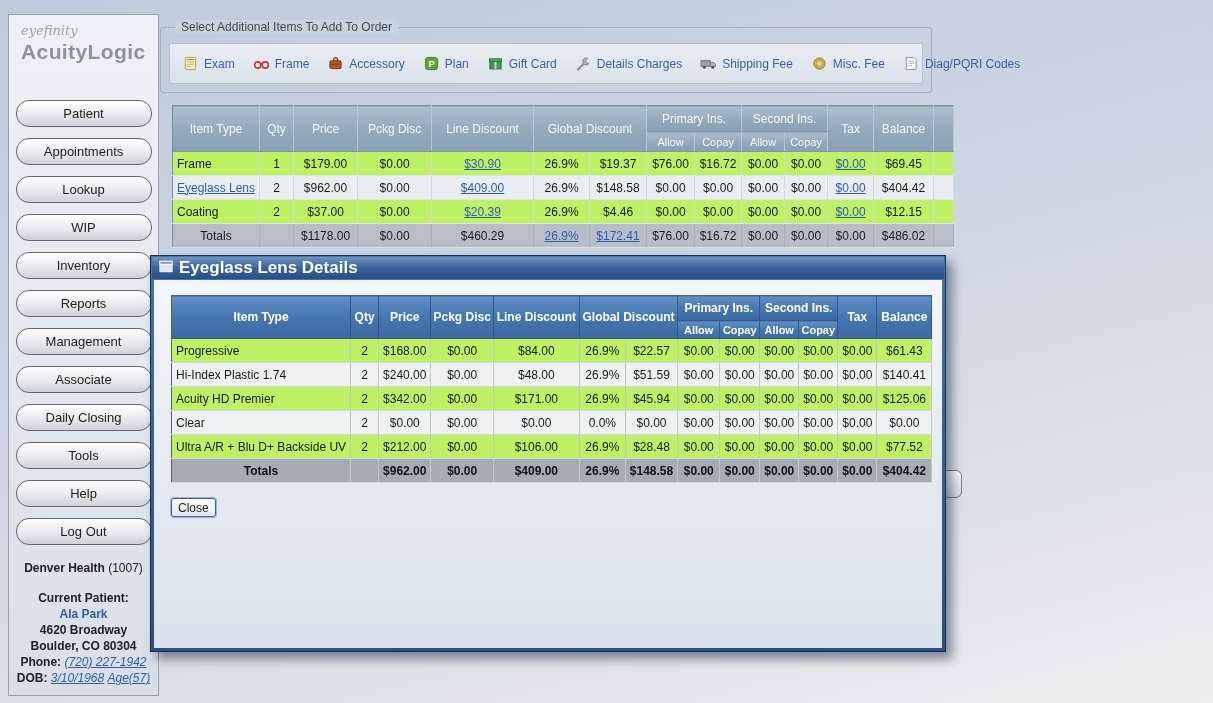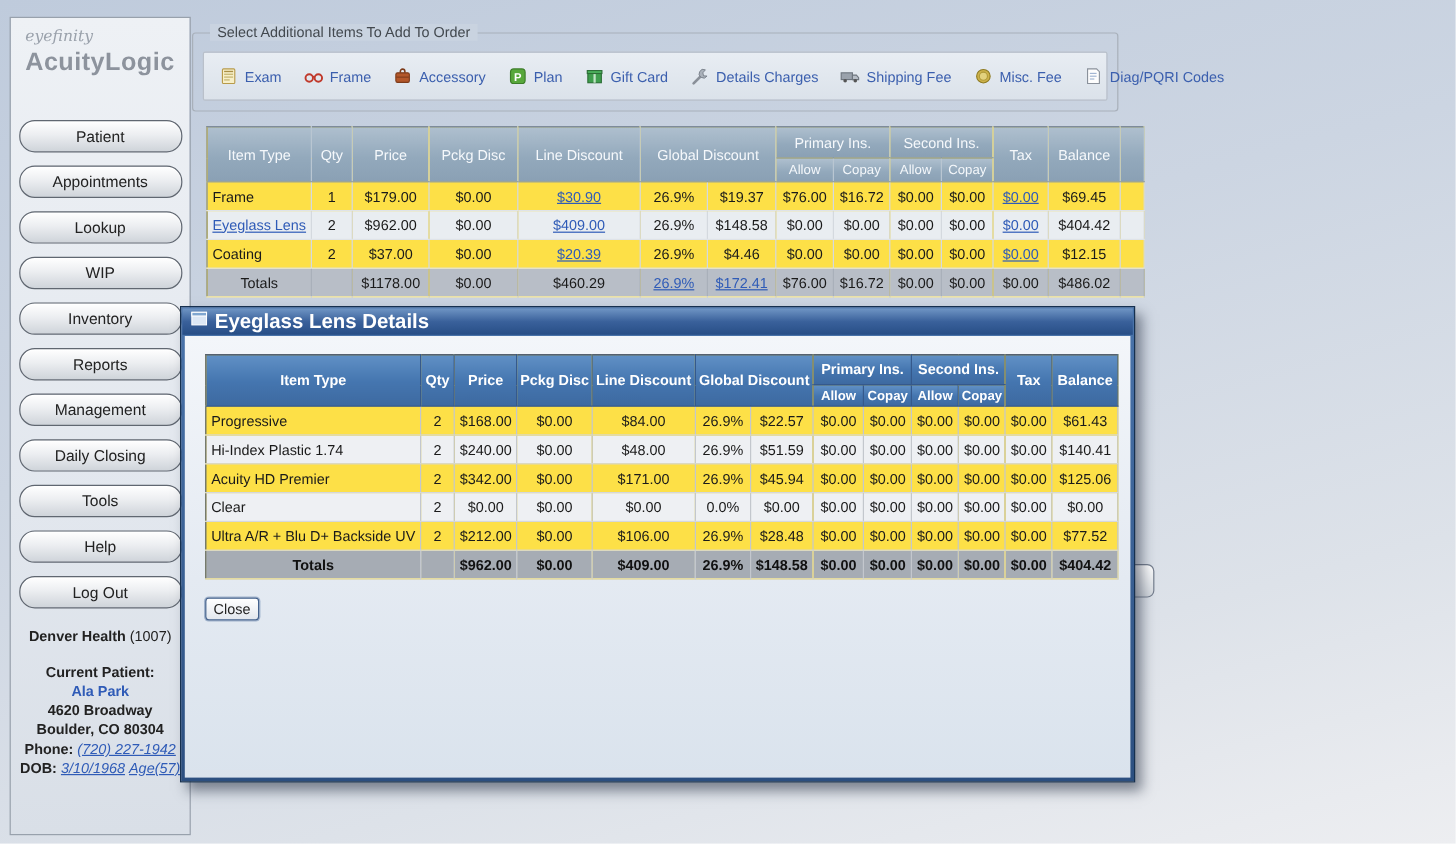--- a/index.html
+++ b/index.html
@@ -48,21 +48,21 @@
   .add-items-inner {
     position:absolute; left:8px; top:15px; right:8px; bottom:8px;
     border:1px solid #b9c0ca; border-radius:2px;
     background:linear-gradient(180deg,#e8edf3,#dbe2ea);
     display:flex; align-items:center; padding:0 12px; gap:18px;
   }
   .tool { display:flex; align-items:center; gap:5px; font-size:12px; color:#3b5fae; cursor:pointer; white-space:nowrap; }
   .ticon { display:inline-flex; width:17px; height:16px; align-items:center; justify-content:center; }
 
   
-  table.grid { border-collapse:collapse; table-layout:fixed; background:#fde047; }
+  table.grid { border-collapse:collapse; table-layout:fixed; background:#bef264; }
   table.grid td { height:24px; padding:0 4px; font-size:12px; color:#1a1a1a; white-space:nowrap; overflow:hidden; }
   table.grid th { white-space:nowrap; overflow:hidden; }
   .al-l { text-align:left; } .al-c { text-align:center; }
   tr.totals-row td.al-l { text-align:center; }
 
   .order-table { position:absolute; left:172px; top:105px; border:1px solid #7e8b9b; }
   .order-table th {
     background:linear-gradient(180deg,#aebfce 0%,#93a9bc 55%,#8aa0b4 100%);
     color:#f5f8fb; font-weight:normal; font-size:12px;
     border-right:1px solid #b9c6d2; border-bottom:1px solid #8497a9; padding:0 2px;
@@ -128,20 +128,21 @@
       <div class="logo-product">AcuityLogic</div>
     </div>
     <nav class="nav">
       <button class="nav-btn">Patient</button>
       <button class="nav-btn">Appointments</button>
       <button class="nav-btn">Lookup</button>
       <button class="nav-btn">WIP</button>
       <button class="nav-btn">Inventory</button>
       <button class="nav-btn">Reports</button>
       <button class="nav-btn">Management</button>
+      <button class="nav-btn">Associate</button>
       <button class="nav-btn">Daily Closing</button>
       <button class="nav-btn">Tools</button>
       <button class="nav-btn">Help</button>
       <button class="nav-btn">Log Out</button>
     </nav>
     <div class="office-line">
       <span class="b">Denver Health</span>
       <span>(1007)</span>
     </div>
     <div class="patient-info">

